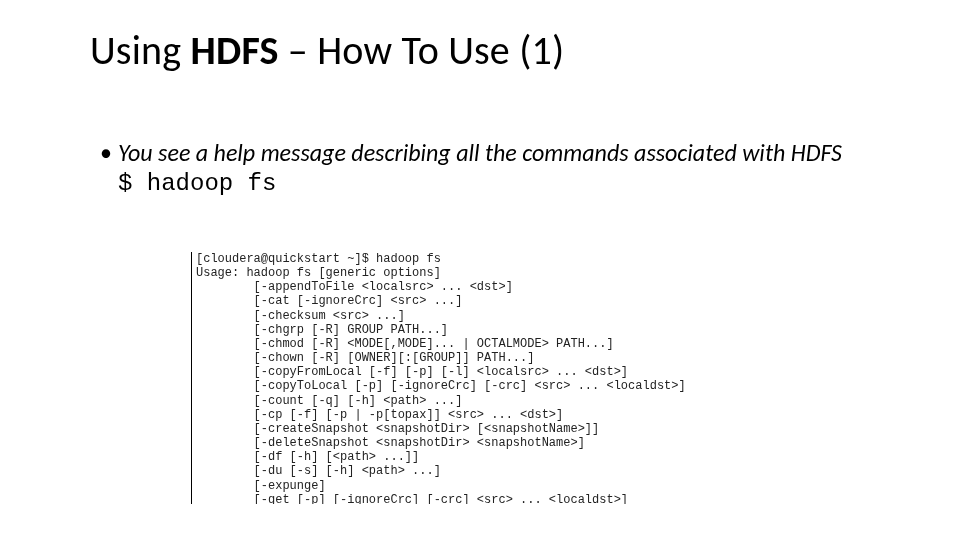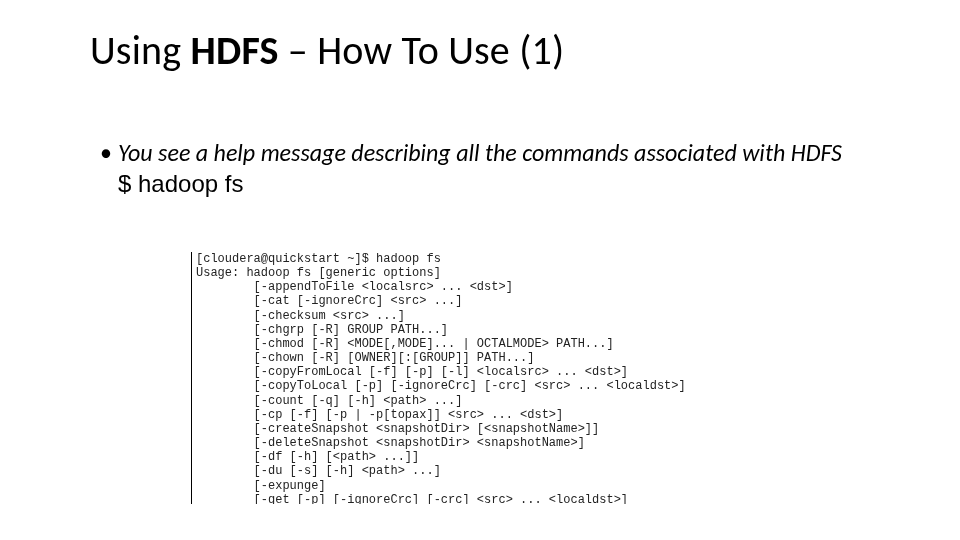--- a/index.html
+++ b/index.html
@@ -46,21 +46,21 @@
     width: 18px;
     flex: 0 0 18px;
     text-align: left;
     font-size: 24px;
   }
   .bullet-text {
     flex: 1;
     font-style: italic;
   }
   .cmd-line {
-    font-family: Liberation Sans, sans-serif;
+    font-family: Liberation Mono, monospace;
     font-size: 24px;
     margin-left: 18px;
     margin-top: 2px;
   }
   .terminal-wrap {
     position: absolute;
     top: 252px;
     left: 166px;
     width: 628px;
     height: 252px;

